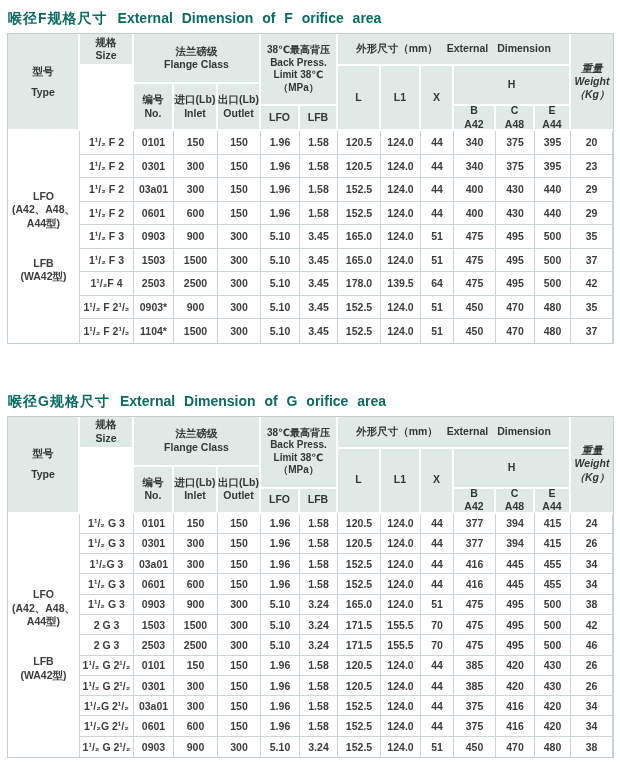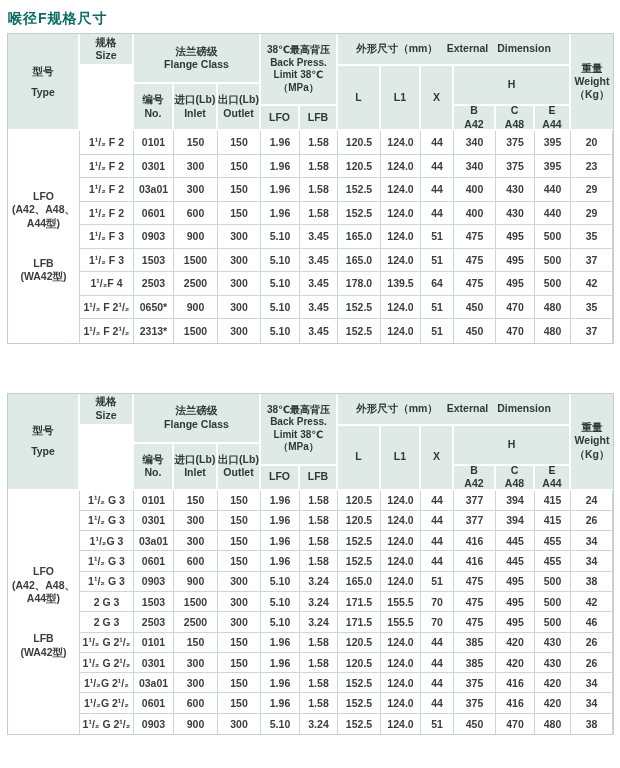--- a/index.html
+++ b/index.html
@@ -48,21 +48,21 @@
   .h-lfo{grid-area:4/6/5/7;}
   .h-lfb{grid-area:4/7/5/8;}
   .h-dim{grid-area:1/8/2/14;word-spacing:6px;}
   .h-l{grid-area:2/8/5/9;}
   .h-l1{grid-area:2/9/5/10;}
   .h-x{grid-area:2/10/5/11;}
   .h-h{grid-area:2/11/4/14;}
   .h-b{grid-area:4/11/5/12;}
   .h-c{grid-area:4/12/5/13;}
   .h-e{grid-area:4/13/5/14;}
-  .h-weight{grid-area:1/14/5/15;border-right:none;}
+  .h-weight{grid-area:1/14/5/15;border-right:none;font-style:italic;}
 
   .body-cell{
     background:#ffffff;color:#3d3d3d;
     font-size:10.5px;font-weight:700;
     border-right:1px solid #ccd6d2;border-bottom:1px solid #ccd6d2;
     white-space:nowrap;
   }
   .row-last{border-bottom:none;}
   .type-cell{
     background:#ffffff;border-right:1px solid #ccd6d2;
@@ -75,20 +75,21 @@
   .sect-g{margin-top:49px;}
 </style>
 </head>
 <body>
 
 <div class="page">
 
   <section>
     <h2 class="section-title">
       <span class="title-zh">喉径F规格尺寸</span>
+      <span class="title-en">External Dimension of F orifice area</span>
     </h2>
     <div class="dim-table table-f">
       <div class="cell hcell h-type">型号
 Type</div>
       <div class="cell hcell h-size-label">规格
 Size</div>
       <div class="cell hcell h-flange">法兰磅级
 Flange Class</div>
       <div class="cell hcell h-no">编号
 No.</div>
@@ -208,49 +209,53 @@
         <div class="cell body-cell" style="grid-area: 11 / 6;">5.10</div>
         <div class="cell body-cell" style="grid-area: 11 / 7;">3.45</div>
         <div class="cell body-cell" style="grid-area: 11 / 8;">178.0</div>
         <div class="cell body-cell" style="grid-area: 11 / 9;">139.5</div>
         <div class="cell body-cell" style="grid-area: 11 / 10;">64</div>
         <div class="cell body-cell" style="grid-area: 11 / 11;">475</div>
         <div class="cell body-cell" style="grid-area: 11 / 12;">495</div>
         <div class="cell body-cell" style="grid-area: 11 / 13;">500</div>
         <div class="cell body-cell" style="grid-area: 11 / 14;">42</div>
         <div class="cell body-cell" style="grid-area: 12 / 2;">1¹/₂ F 2¹/₂</div>
-        <div class="cell body-cell" style="grid-area: 12 / 3;">0650*</div>
+        <div class="cell body-cell" style="grid-area: 12 / 3;">0903*</div>
         <div class="cell body-cell" style="grid-area: 12 / 4;">900</div>
         <div class="cell body-cell" style="grid-area: 12 / 5;">300</div>
         <div class="cell body-cell" style="grid-area: 12 / 6;">5.10</div>
         <div class="cell body-cell" style="grid-area: 12 / 7;">3.45</div>
         <div class="cell body-cell" style="grid-area: 12 / 8;">152.5</div>
         <div class="cell body-cell" style="grid-area: 12 / 9;">124.0</div>
         <div class="cell body-cell" style="grid-area: 12 / 10;">51</div>
         <div class="cell body-cell" style="grid-area: 12 / 11;">450</div>
         <div class="cell body-cell" style="grid-area: 12 / 12;">470</div>
         <div class="cell body-cell" style="grid-area: 12 / 13;">480</div>
         <div class="cell body-cell" style="grid-area: 12 / 14;">35</div>
         <div class="cell body-cell row-last" style="grid-area: 13 / 2;">1¹/₂ F 2¹/₂</div>
-        <div class="cell body-cell row-last" style="grid-area: 13 / 3;">2313*</div>
+        <div class="cell body-cell row-last" style="grid-area: 13 / 3;">1104*</div>
         <div class="cell body-cell row-last" style="grid-area: 13 / 4;">1500</div>
         <div class="cell body-cell row-last" style="grid-area: 13 / 5;">300</div>
         <div class="cell body-cell row-last" style="grid-area: 13 / 6;">5.10</div>
         <div class="cell body-cell row-last" style="grid-area: 13 / 7;">3.45</div>
         <div class="cell body-cell row-last" style="grid-area: 13 / 8;">152.5</div>
         <div class="cell body-cell row-last" style="grid-area: 13 / 9;">124.0</div>
         <div class="cell body-cell row-last" style="grid-area: 13 / 10;">51</div>
         <div class="cell body-cell row-last" style="grid-area: 13 / 11;">450</div>
         <div class="cell body-cell row-last" style="grid-area: 13 / 12;">470</div>
         <div class="cell body-cell row-last" style="grid-area: 13 / 13;">480</div>
         <div class="cell body-cell row-last" style="grid-area: 13 / 14;">37</div>
       </div>
   </section>
 
   <section class="sect-g">
+    <h2 class="section-title">
+      <span class="title-zh">喉径G规格尺寸</span>
+      <span class="title-en">External Dimension of G orifice area</span>
+    </h2>
     <div class="dim-table table-g">
       <div class="cell hcell h-type">型号
 Type</div>
       <div class="cell hcell h-size-label">规格
 Size</div>
       <div class="cell hcell h-flange">法兰磅级
 Flange Class</div>
       <div class="cell hcell h-no">编号
 No.</div>
       <div class="cell hcell h-inlet">进口(Lb)

